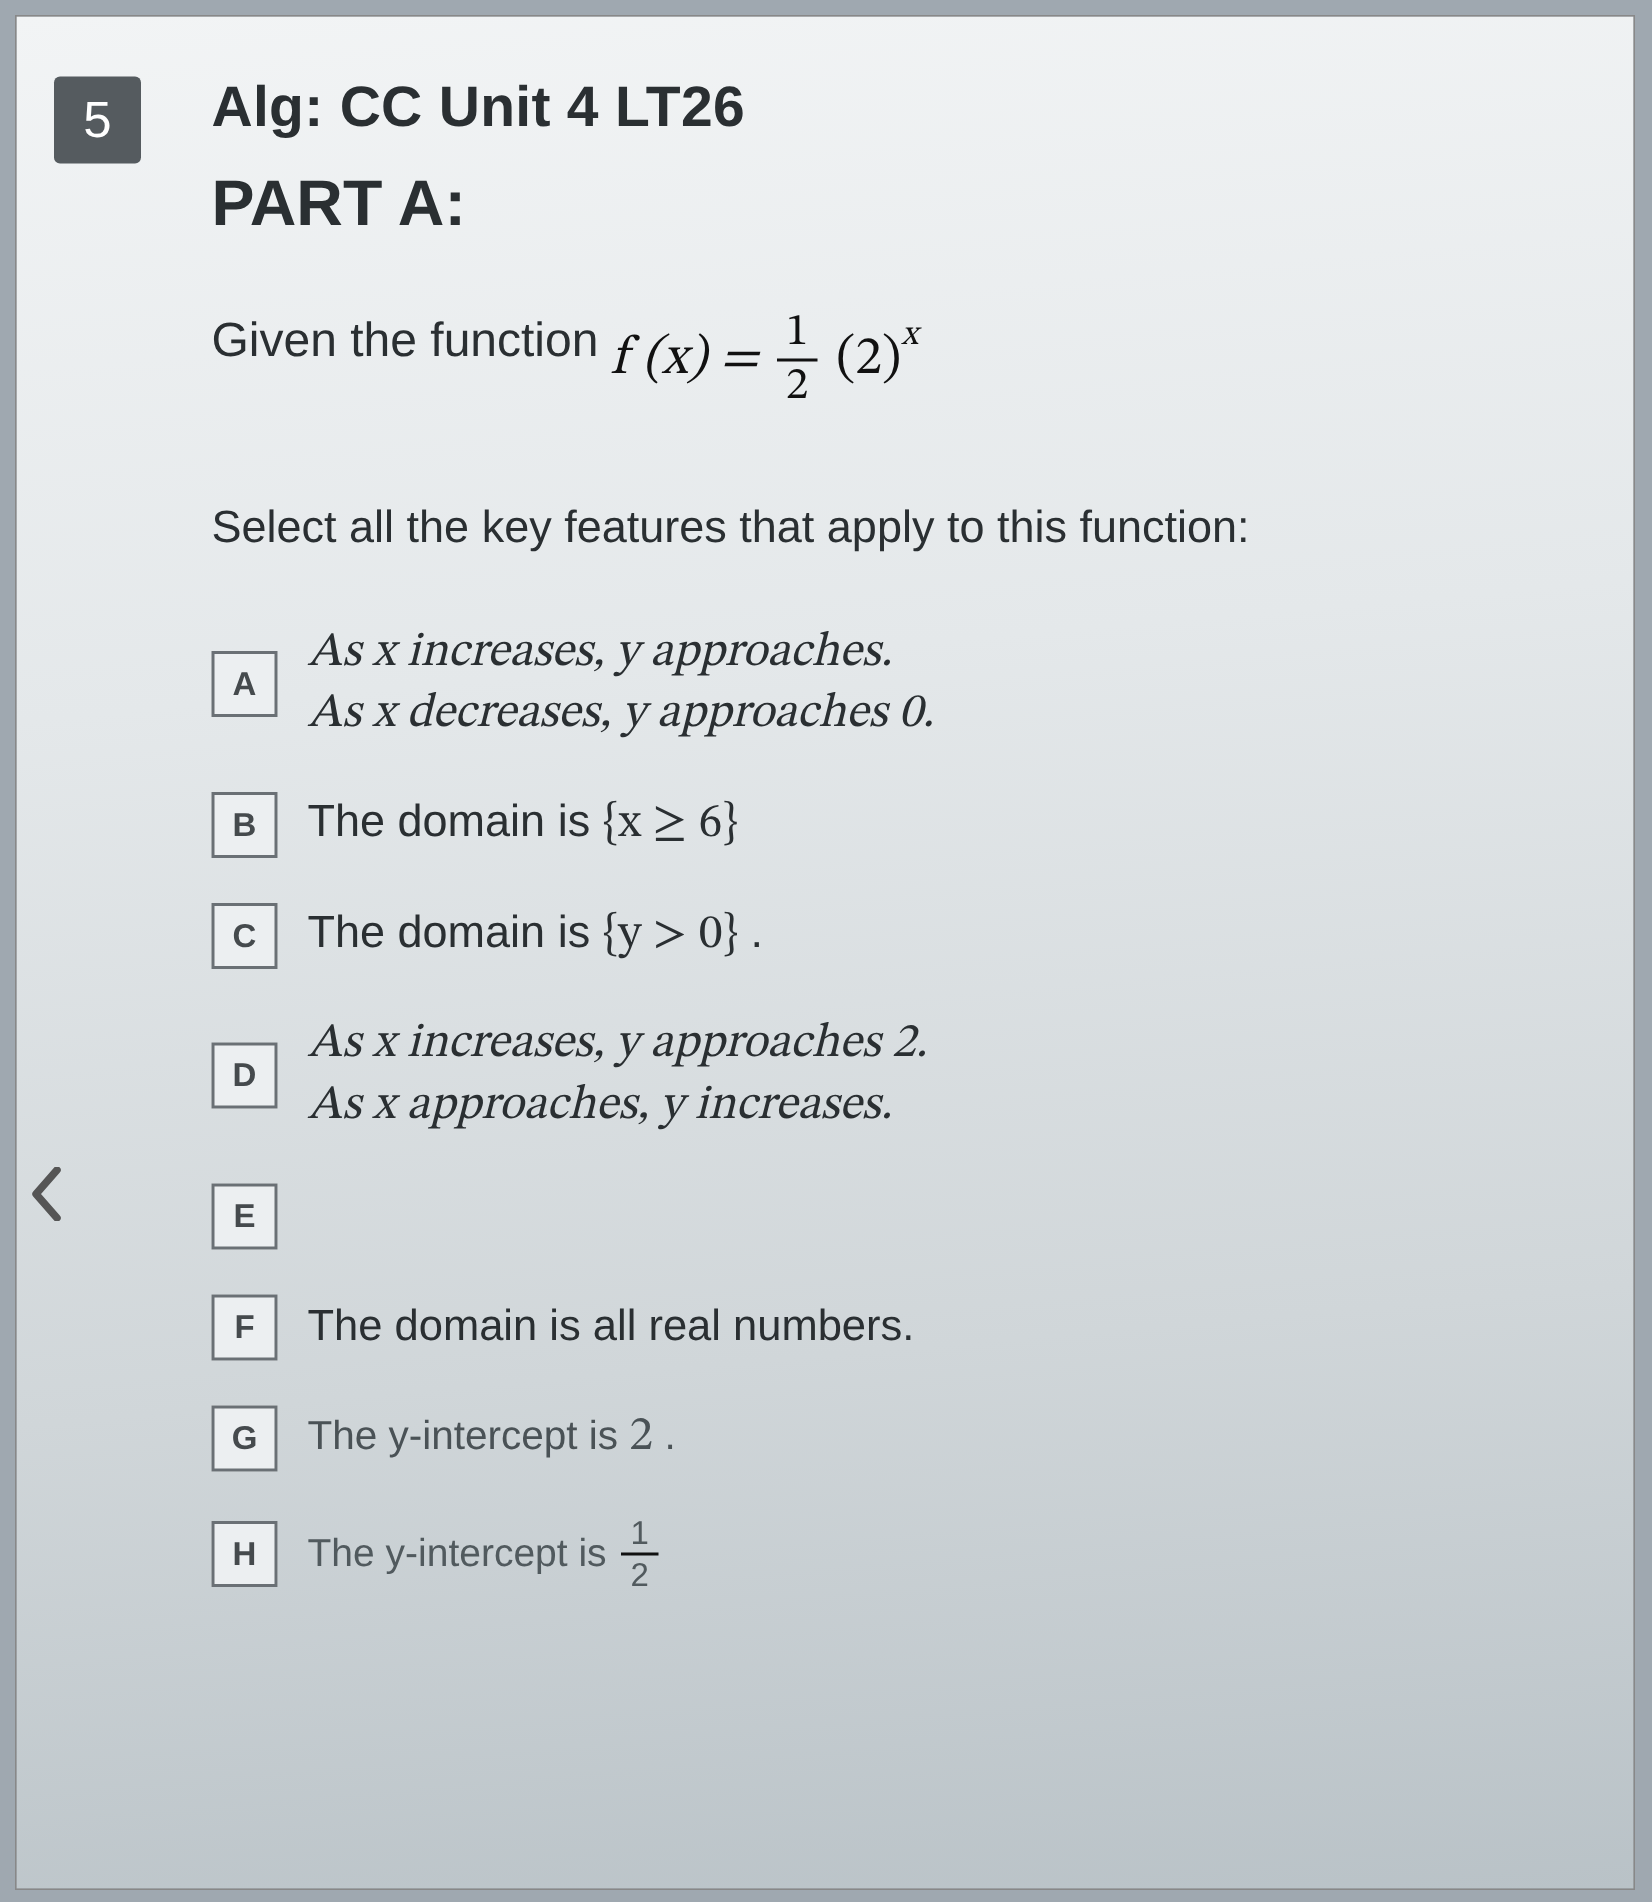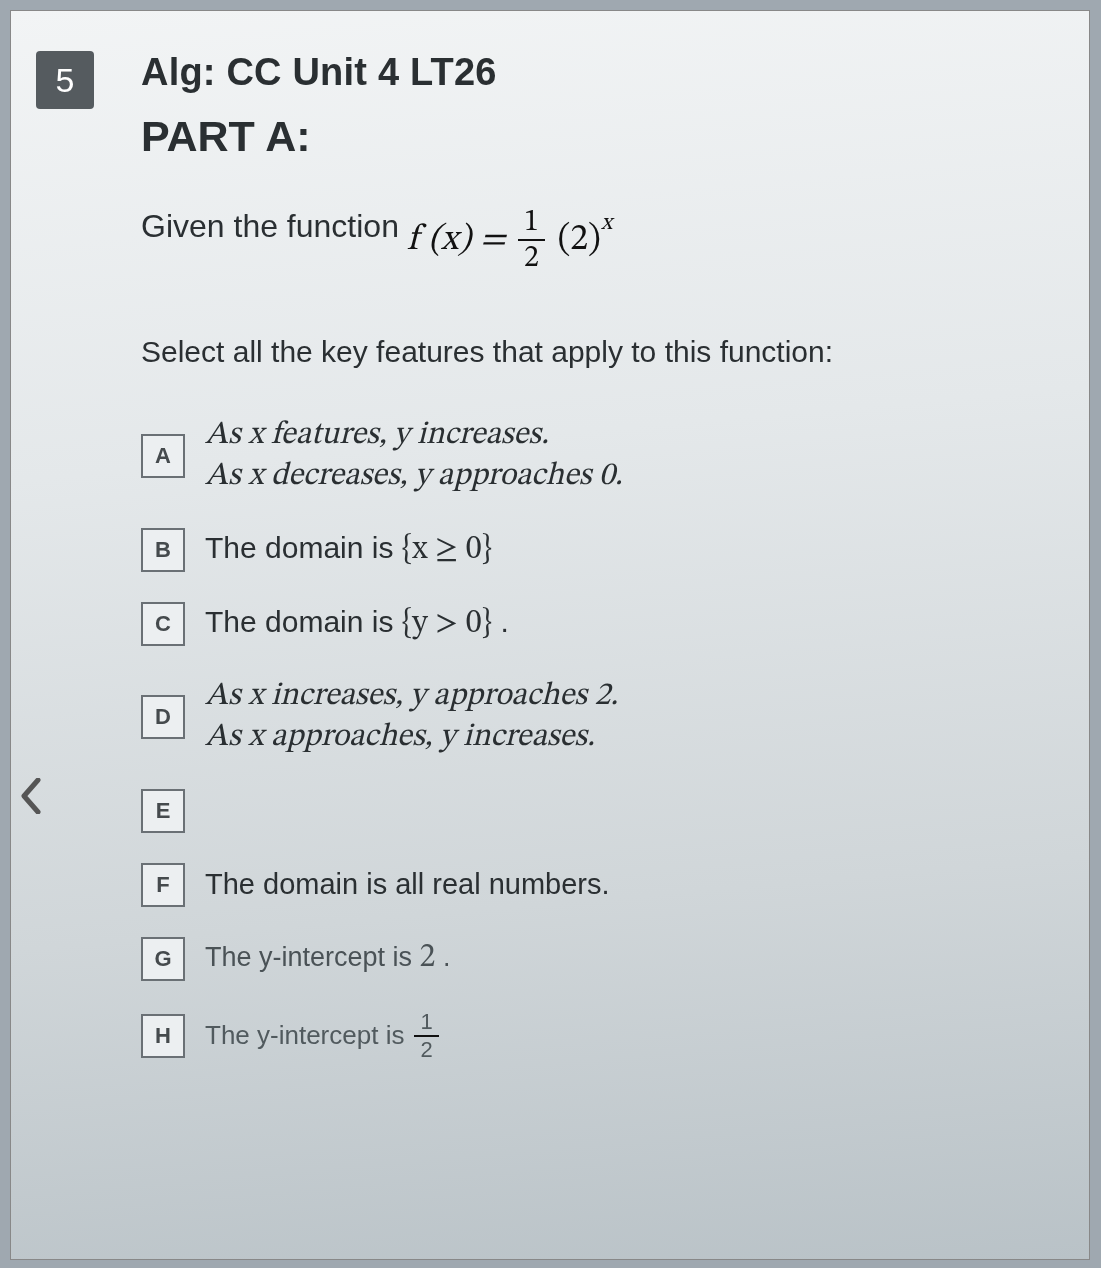--- a/index.html
+++ b/index.html
@@ -176,29 +176,29 @@
       </span>
     </div>
 
     <div class="instruction">Select all the key features that apply to this function:</div>
 
     <div class="answers">
 
       <div class="opt">
         <div class="box">A</div>
         <div class="text">
-          <div class="ital">As x features, y increases.</div>
+          <div class="ital">As x increases, y approaches.</div>
           <div class="ital">As x decreases, y approaches 0.</div>
         </div>
       </div>
 
       <div class="opt">
         <div class="box">B</div>
         <div class="text">
-          <span>The domain is </span><span class="setbrace">{x ≥ 0}</span>
+          <span>The domain is </span><span class="setbrace">{x ≥ 6}</span>
         </div>
       </div>
 
       <div class="opt">
         <div class="box">C</div>
         <div class="text">
           <span>The domain is </span><span class="setbrace">{y &gt; 0}</span><span> .</span>
         </div>
       </div>
 

